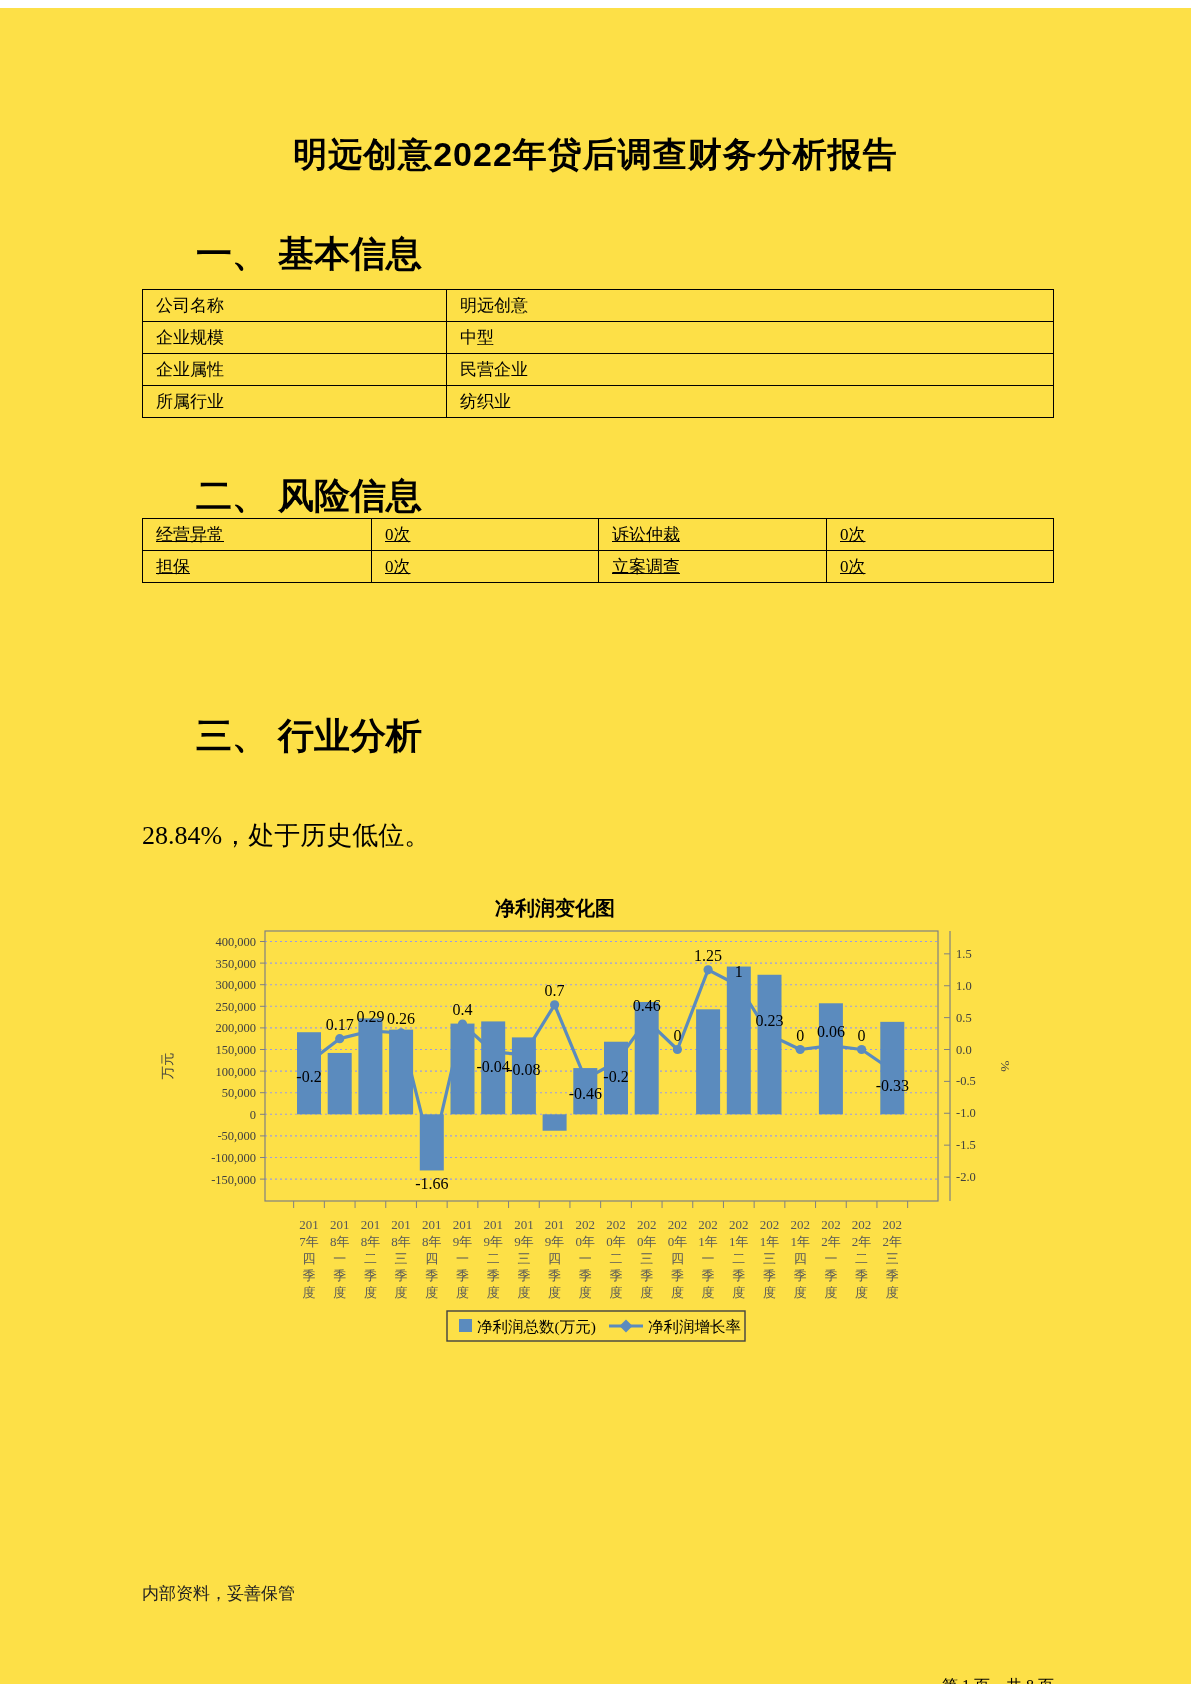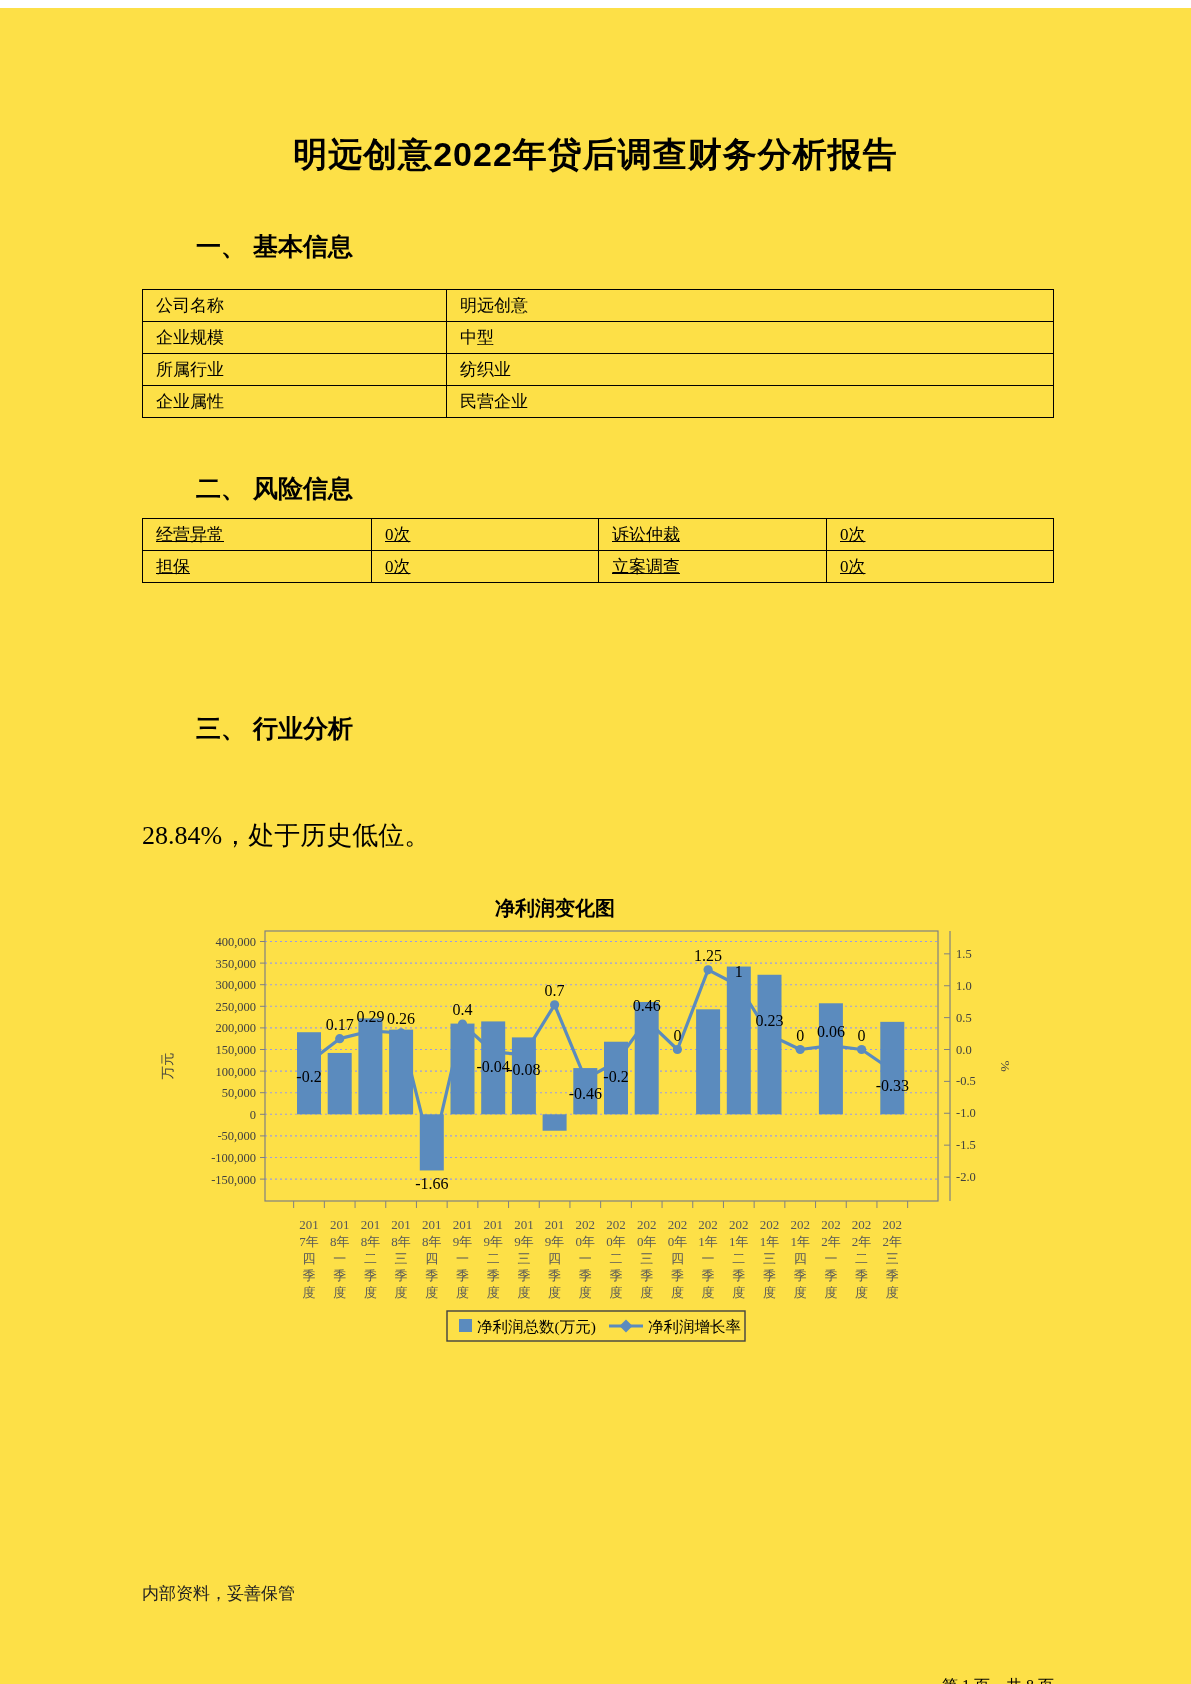--- a/index.html
+++ b/index.html
@@ -1,21 +1,21 @@
 <!DOCTYPE html>
 <html><head>
 <meta charset="utf-8">
 <style>
   html,body{margin:0;padding:0;background:#ffffff;}
   .page{position:relative;width:1191px;height:1684px;background:#fde047;margin:8px auto;
         font-family:"Liberation Serif",serif;color:#000;overflow:hidden;}
   .doc-title{position:absolute;top:124px;left:0;width:100%;text-align:center;
              font-family:"Liberation Sans",sans-serif;font-weight:bold;font-size:34px;letter-spacing:1px;}
   .sec-heading{position:absolute;left:196px;font-family:"Liberation Sans",sans-serif;
-               font-weight:bold;font-size:25px;white-space:pre;}
+               font-weight:bold;font-size:36px;white-space:pre;}
   #h-basic{top:222px;} #h-risk{top:464px;} #h-industry{top:704px;}
   table{position:absolute;left:142px;border-collapse:collapse;table-layout:fixed;}
   #t-basic{top:281px;width:911px;}
   #t-risk{top:510px;width:911px;text-decoration:underline;}
   td{border:1px solid #000;font-size:17px;height:31px;padding:0 6px 0 13px;
      white-space:nowrap;overflow:hidden;vertical-align:middle;}
   .para{position:absolute;font-size:26px;white-space:pre;}
   #para1{top:766px;left:204px;}
   #para2{top:810px;left:142px;}
   #chart{position:absolute;left:150px;top:880px;font-family:"Liberation Serif",serif;}
@@ -40,26 +40,26 @@
     <tbody>
         <tr>
       <td>公司名称</td>
       <td>明远创意</td>
     </tr>
     <tr>
       <td>企业规模</td>
       <td>中型</td>
     </tr>
     <tr>
+      <td>企业属性</td>
+      <td>民营企业</td>
+    </tr>
+    <tr>
       <td>所属行业</td>
       <td>纺织业</td>
-    </tr>
-    <tr>
-      <td>企业属性</td>
-      <td>民营企业</td>
     </tr>
   </tbody>
     </table>
 
   <div class="sec-heading" id="h-risk">二、 风险信息</div>
 
   <table id="t-risk">
     <colgroup>
         <col style="width:229px">
         <col style="width:227px">

